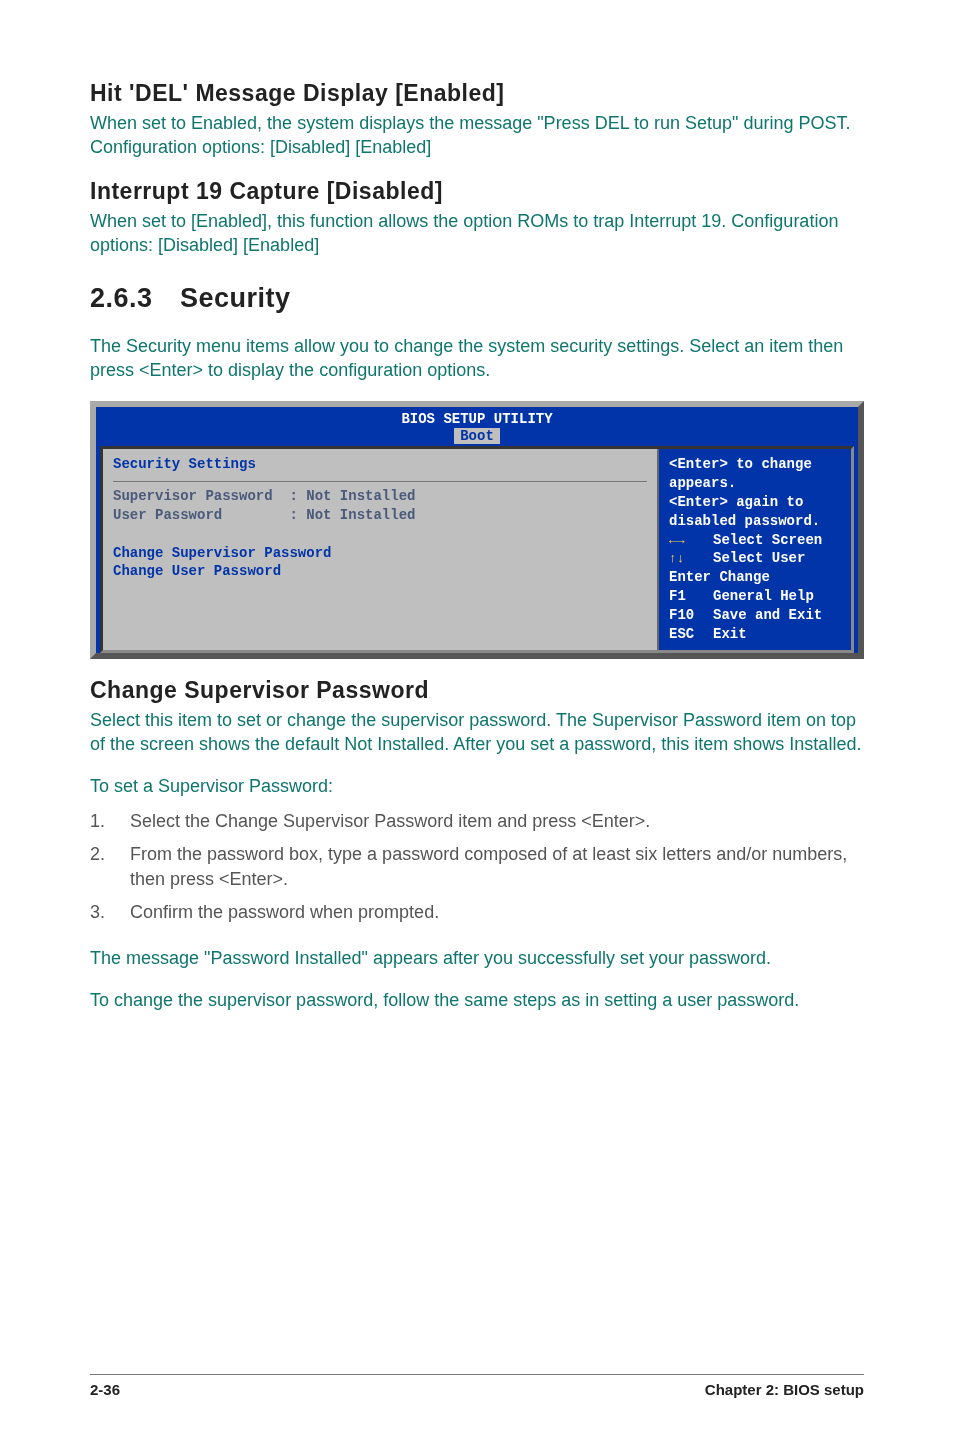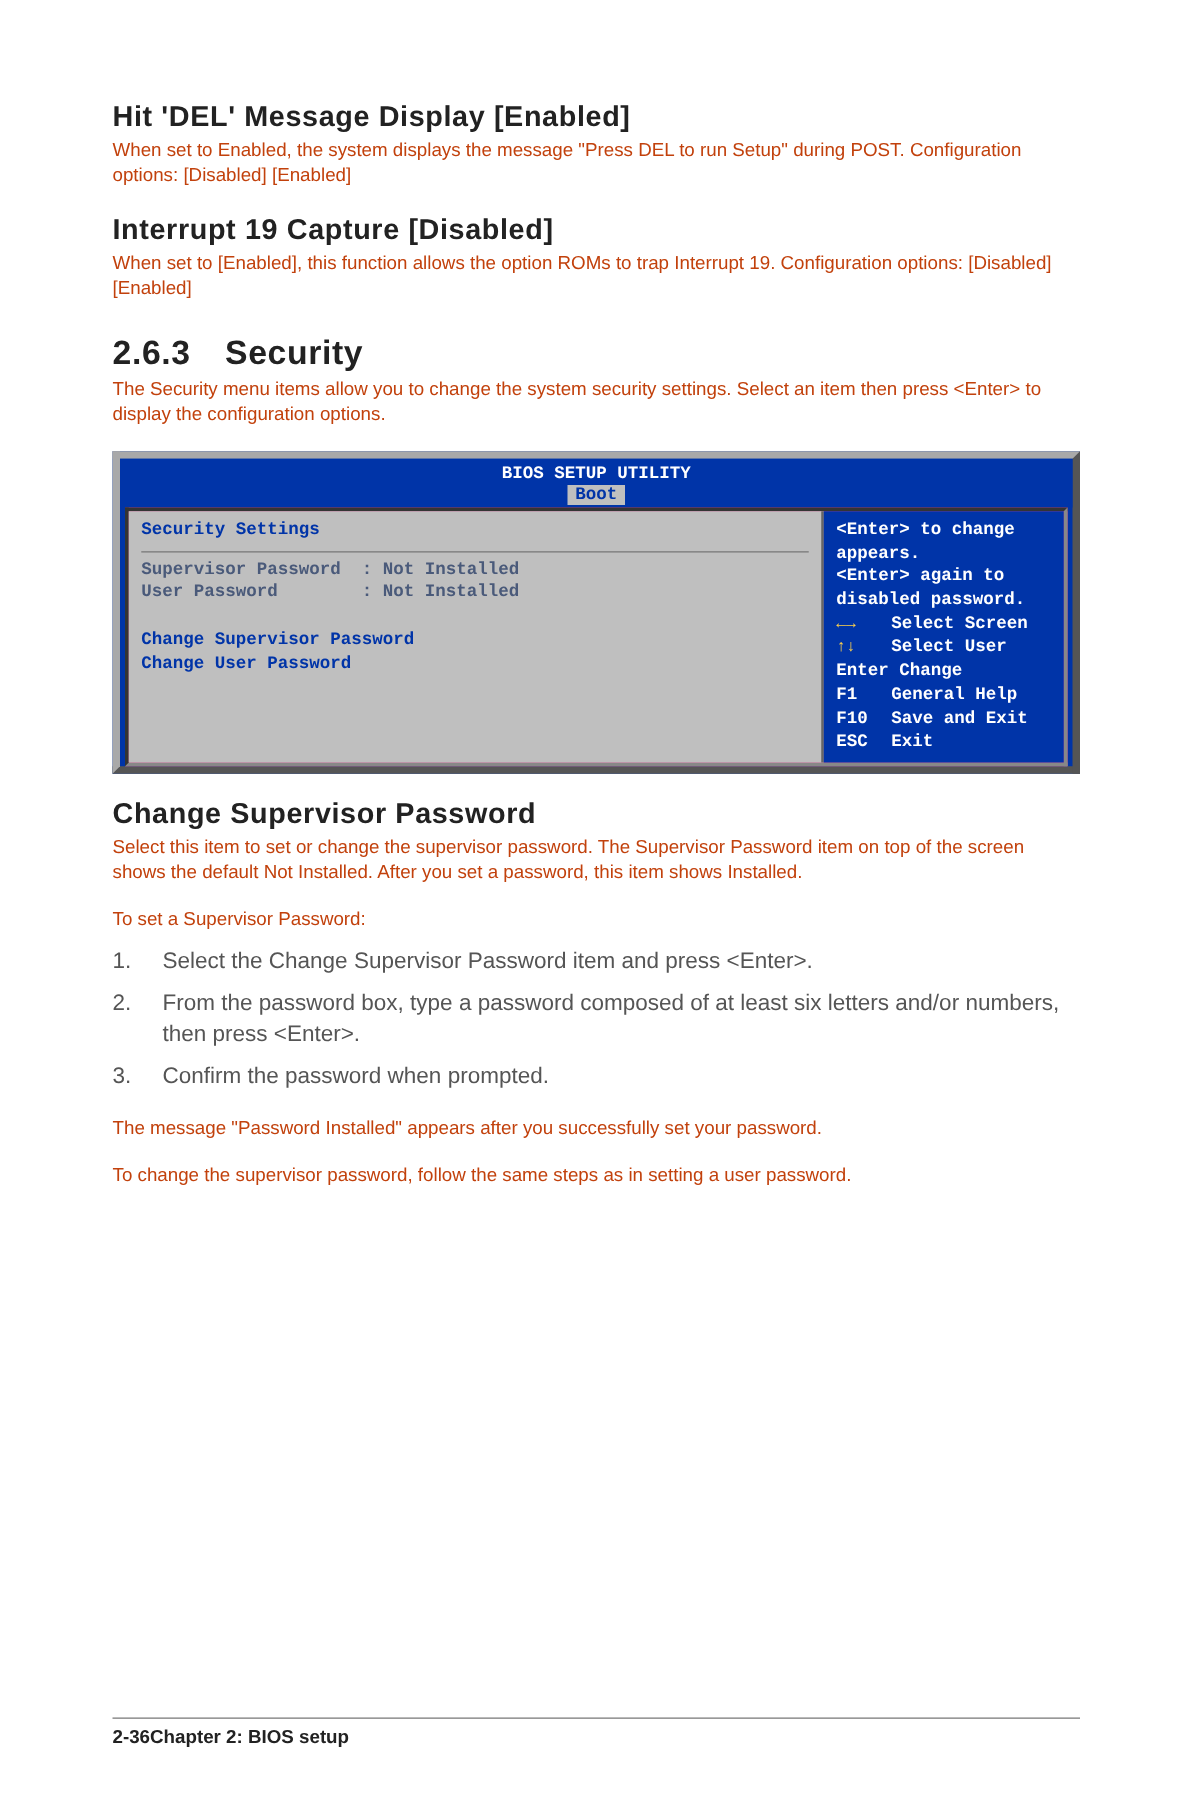--- a/index.html
+++ b/index.html
@@ -14,32 +14,32 @@
   }
   .subheading {
     font-family: "Trebuchet MS", Verdana, Arial, sans-serif;
     font-weight: bold;
     font-size: 23px;
     color: #222;
     margin-bottom: 4px;
     letter-spacing: 0.5px;
   }
   .para {
-    font-size: 15px;
-    color: #c2410c;
+    font-size: 18px;
+    color: #0f766e;
     line-height: 1.35;
     margin-bottom: 18px;
   }
   .section-heading {
     font-family: "Trebuchet MS", Verdana, Arial, sans-serif;
     font-weight: bold;
     font-size: 27px;
     color: #222;
     margin-top: 26px;
-    margin-bottom: 4px;
+    margin-bottom: 20px;
     letter-spacing: 0.5px;
   }
   .sec-num { display: inline-block; width: 90px; }
   .bios-outer {
     border: 6px outset #a9a9a9;
     margin: 16px 0 18px 0;
     background: #0034a8;
   }
   .bios-header {
     background: #0034a8;
@@ -55,21 +55,21 @@
     display: inline-block;
     background: #bfbfbf;
     color: #0034a8;
     padding: 0 6px;
     margin-top: 1px;
   }
   .bios-body {
     display: flex;
     border: 3px inset #888;
     margin: 0 4px;
-    background: #ec4899;
+    background: #a21caf;
   }
   .bios-left {
     flex: 1 1 auto;
     background: #bfbfbf;
     color: #0034a8;
     font-family: "Courier New", monospace;
     font-weight: bold;
     font-size: 14px;
     padding: 6px 10px 60px 10px;
     border-right: 2px solid #666;
@@ -129,21 +129,21 @@
     width: 28px;
   }
   .footer {
     position: absolute;
     left: 90px;
     right: 90px;
     bottom: 40px;
     border-top: 1px solid #777;
     padding-top: 6px;
     display: flex;
-    justify-content: flex-start;
+    justify-content: space-between;
     font-family: "Trebuchet MS", Verdana, Arial, sans-serif;
     font-weight: bold;
     font-size: 15px;
     color: #222;
   }
 </style>
 </head>
 <body>
 
 <h3 class="subheading">Hit 'DEL' Message Display [Enabled]</h3>

